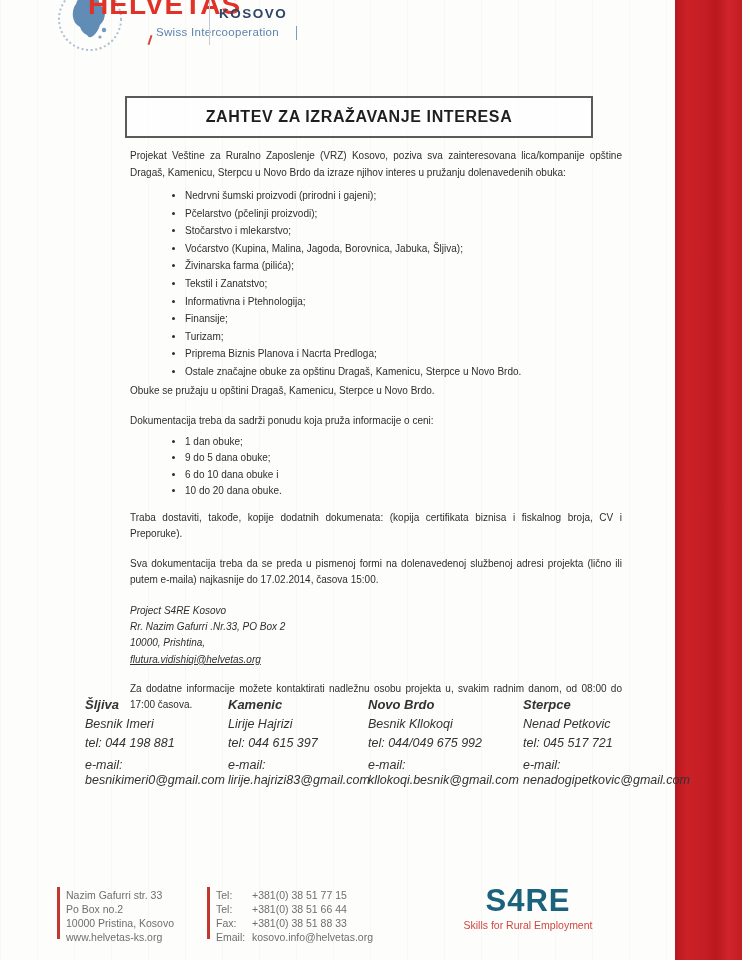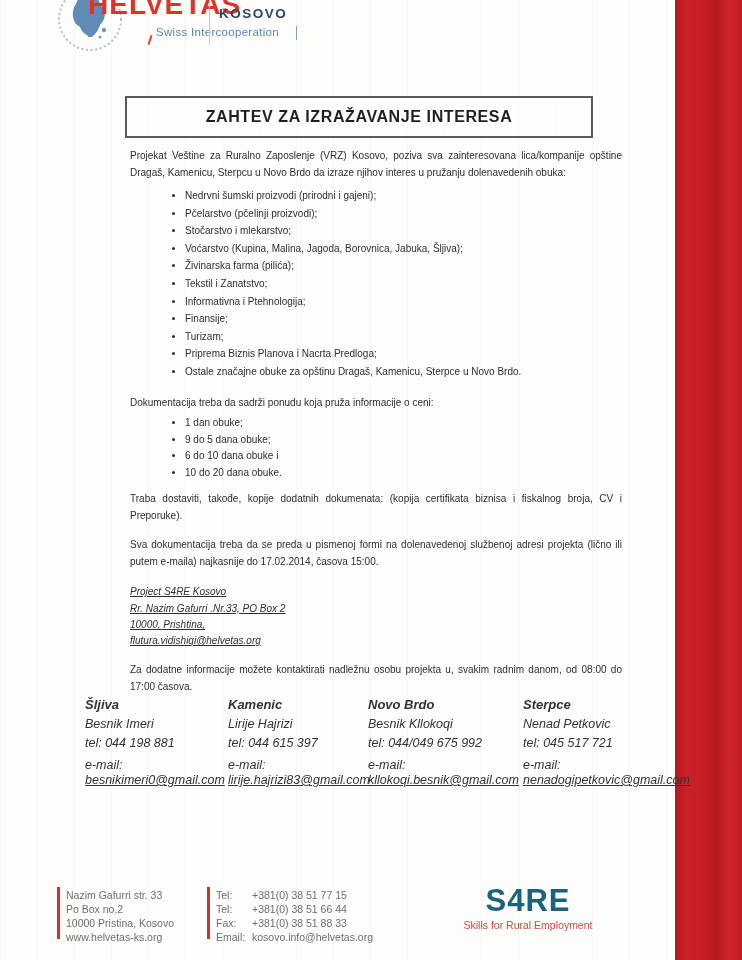--- a/index.html
+++ b/index.html
@@ -48,35 +48,35 @@
   .content { position:absolute; left:130px; top:148px; width:492px; font-size:10px; line-height:16.5px; }
   .content p { margin:0; text-align:justify; }
   .content ul { margin:6px 0 2px 0; padding-left:55px; }
   .content ul.offer-list li { line-height:17.6px; text-align:justify; }
   .content ul.price-list { margin:4px 0 2px 0; }
   .content ul.price-list li { line-height:16.6px; }
   .p-after-bullets { margin-top:2px !important; }
   .p-docs-heading { margin-top:14px !important; }
   .p-docs { margin-top:10px !important; }
   .p-submit { margin-top:13px !important; }
-  .address-block { margin-top:14px; font-style:italic; line-height:16.2px;text-decoration:underline; }
+  .address-block { margin-top:14px; font-style:italic; line-height:16.2px; }
   .address-block div { white-space:nowrap; }
   .address-email { text-decoration:underline; color:#2e2e2e; display:inline-block; }
   .p-info { margin-top:13px !important; }
   
   .contacts {
     position:absolute; left:85px; top:697px; width:620px;
     display:grid; grid-template-columns:143px 140px 155px auto;
     font-style:italic; font-size:12.5px; color:#333;
   }
   .contact-town { font-weight:700; font-size:13px; margin-bottom:5px; }
   .contact-name { margin-bottom:5px; }
   .contact-tel { margin-bottom:8px;font-style:italic; }
   .contact-email-label { margin-bottom:1px; }
-  .contact-email { text-decoration:underline; white-space:nowrap; color:#333; }
+  .contact-email { white-space:nowrap; color:#333; }
   
   .footer { position:absolute; left:0; top:880px; width:606px; height:80px; font-size:10.5px; color:#6e6e6e; }
   .f-bar { position:absolute; width:3px; height:52px; top:7px; background:#c2372f; }
   .f-bar-1 { left:57px; }
   .f-bar-2 { left:207px; }
   .f-address { position:absolute; left:66px; top:8px; line-height:14px; }
   .f-tel { position:absolute; left:216px; top:8px; line-height:14px; }
   .f-tel-row { display:flex; }
   .f-tel-label { width:36px; }
   .s4re { position:absolute; left:458px; top:4px; width:140px; text-align:center; }
@@ -119,20 +119,21 @@
       <li>Voćarstvo (Kupina, Malina, Jagoda, Borovnica, Jabuka, Šljiva);</li>
       <li>Živinarska farma (pilića);</li>
       <li>Tekstil i Zanatstvo;</li>
       <li>Informativna i Ptehnologija;</li>
       <li>Finansije;</li>
       <li>Turizam;</li>
       <li>Priprema Biznis Planova i Nacrta Predloga;</li>
       <li>Ostale značajne obuke za opštinu Dragaš, Kamenicu, Sterpce u Novo Brdo.</li>
     </ul>
 
+    <p class="p-after-bullets">Obuke se pružaju u opštini Dragaš, Kamenicu, Sterpce u Novo Brdo.</p>
     <p class="p-docs-heading">Dokumentacija treba da sadrži ponudu koja pruža informacije o ceni:</p>
 
     <ul class="price-list">
       <li>1 dan obuke;</li>
       <li>9 do 5 dana obuke;</li>
       <li>6 do 10 dana obuke i</li>
       <li>10 do 20  dana obuke.</li>
     </ul>
 
     <p class="p-docs">Traba dostaviti, takođe, kopije dodatnih dokumenata: (kopija  certifikata biznisa i fiskalnog broja, CV i Preporuke).</p>

